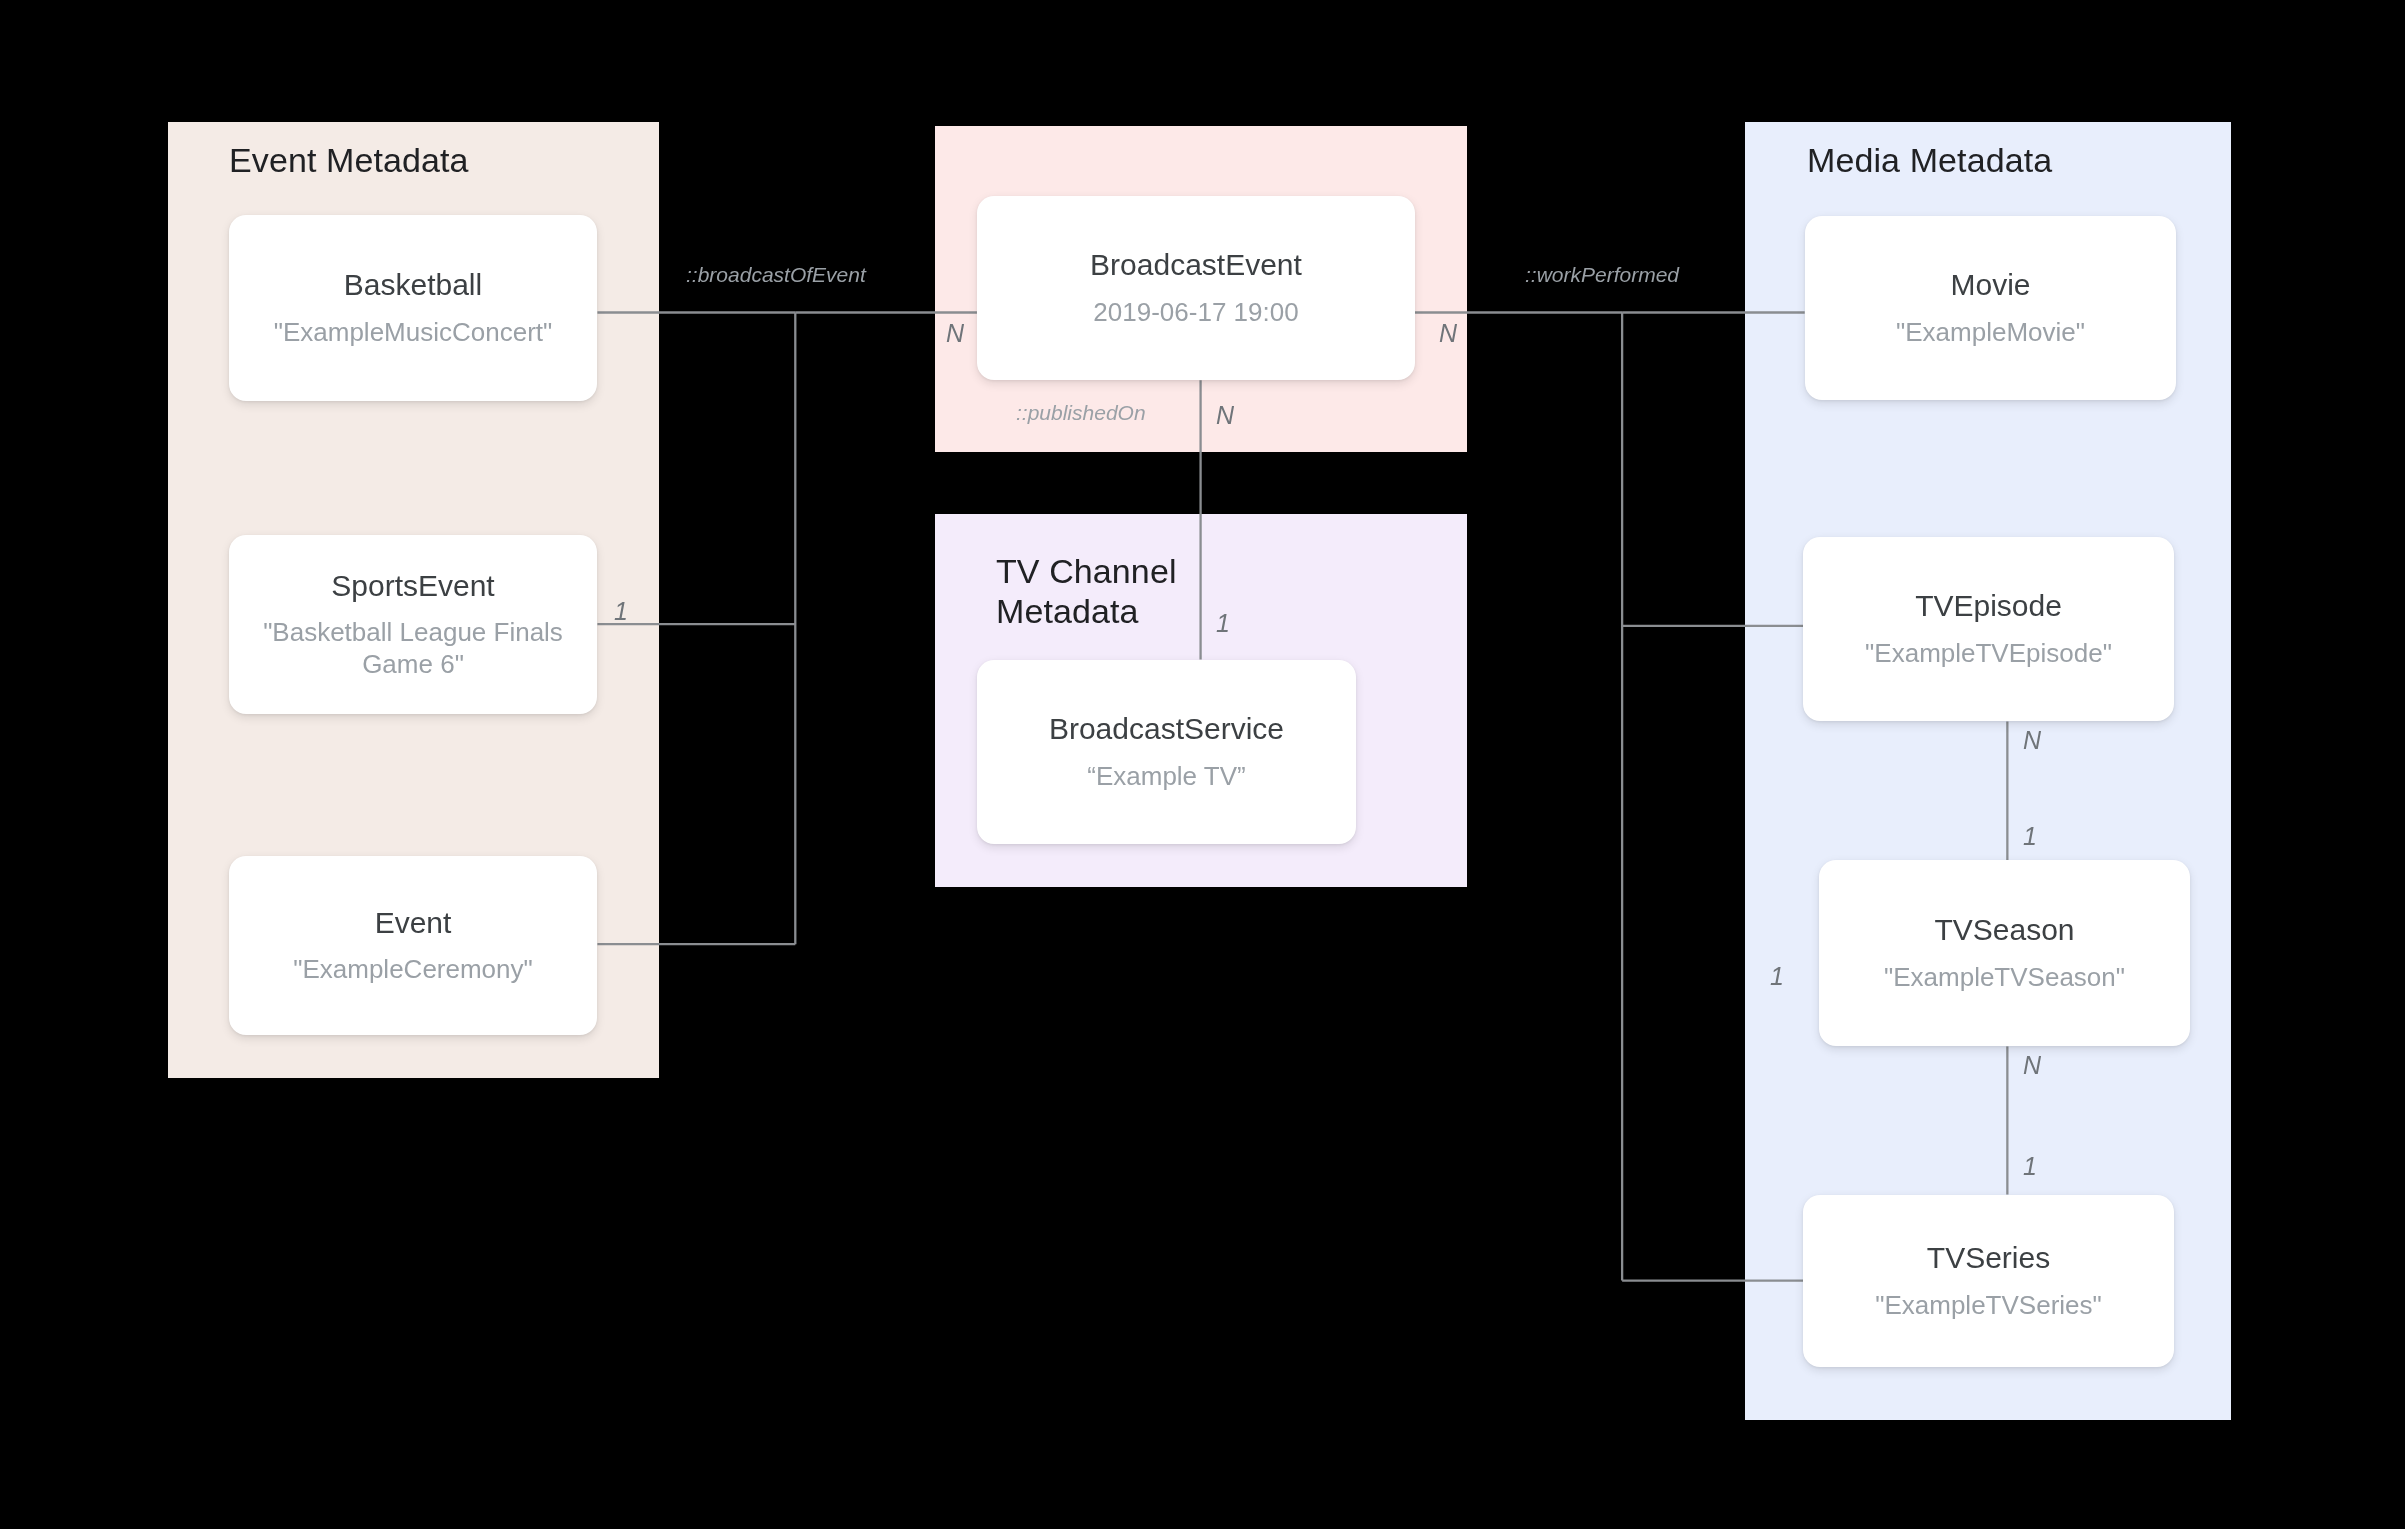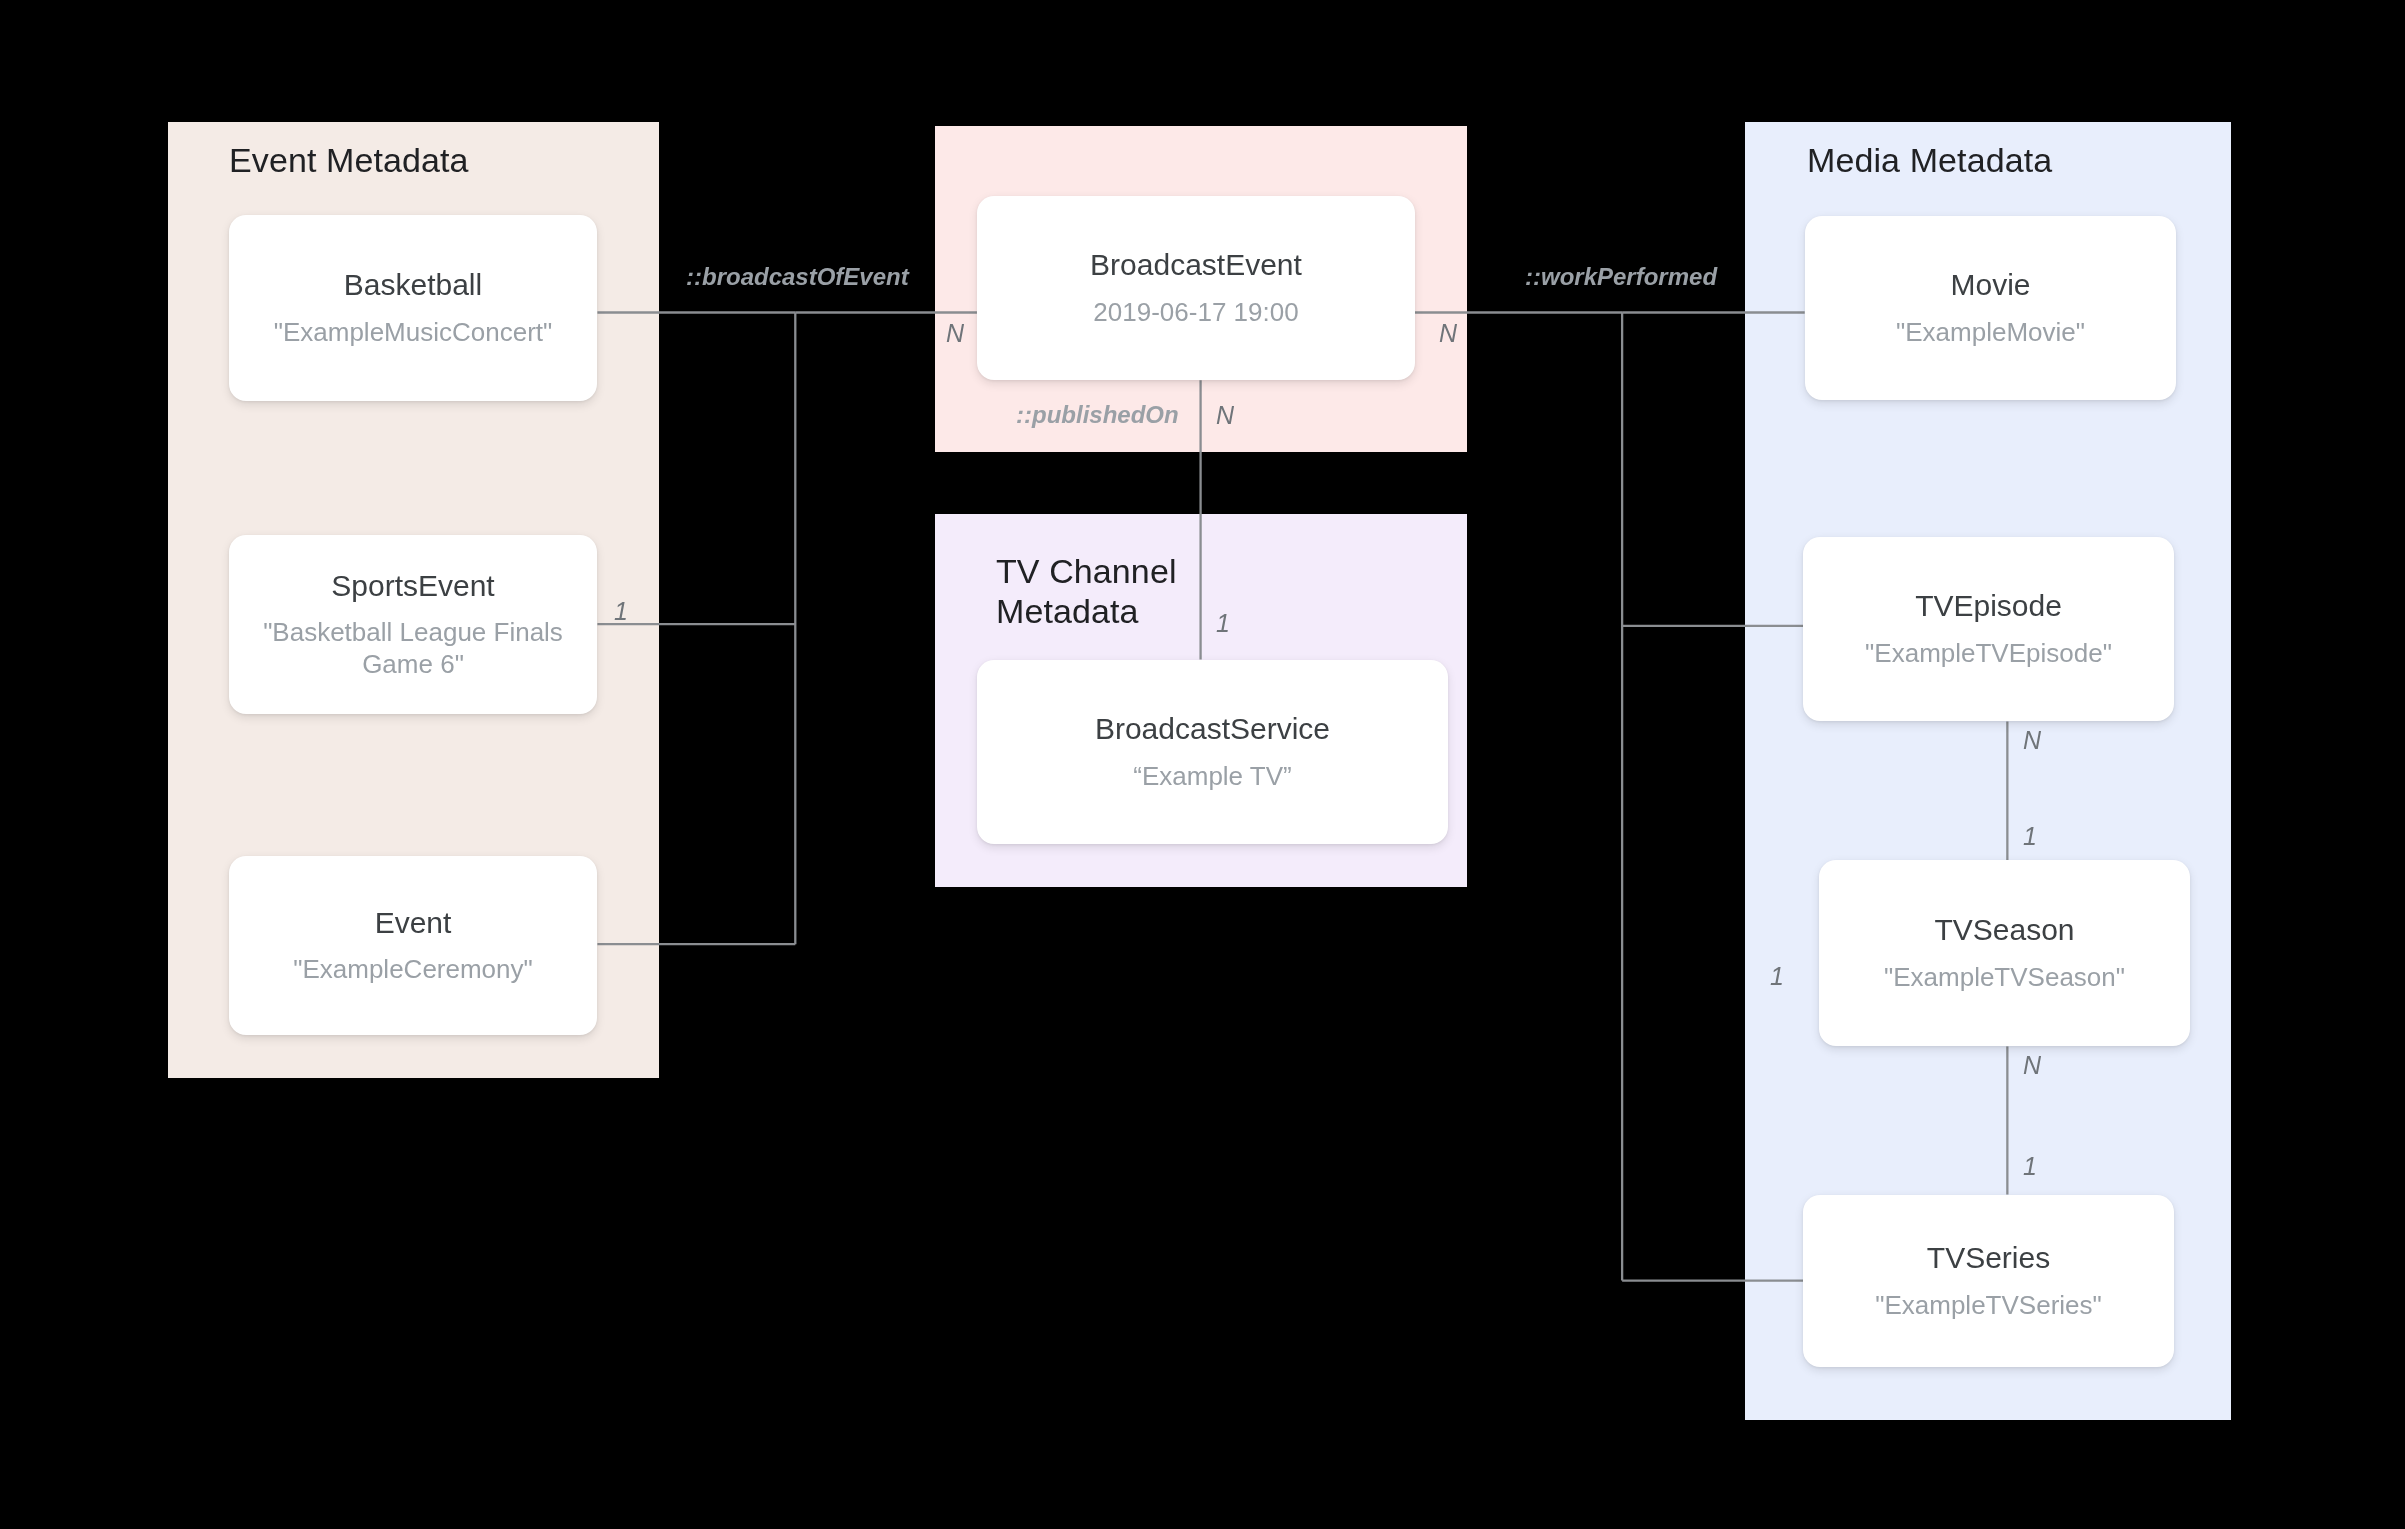--- a/index.html
+++ b/index.html
@@ -62,23 +62,23 @@
     height: 1529px;
     pointer-events: none;
   }
   .edge-line {
     stroke: #8a8d91;
     stroke-width: 2.4;
     fill: none;
   }
   .rel-label {
     position: absolute;
-    font-size: 24px;
+    font-size: 21px;
     font-style: italic;
-    font-weight: bold;
+    font-weight: normal;
     color: #9aa0a6;
     white-space: nowrap;
   }
   .card-label {
     position: absolute;
     font-size: 25px;
     font-style: italic;
     color: #6f7479;
     white-space: nowrap;
   }
@@ -138,21 +138,21 @@
   <div class="card" style="left:229px; top:856px; width:368px; height:179px;">
     <div class="card-title">Event</div>
     <div class="card-sub">"ExampleCeremony"</div>
   </div>
 
   <div class="card" style="left:977px; top:196px; width:438px; height:184px;">
     <div class="card-title">BroadcastEvent</div>
     <div class="card-sub">2019-06-17 19:00</div>
   </div>
 
-  <div class="card" style="left:977px; top:660px; width:471px; height:184px;">
+  <div class="card" style="left:977px; top:660px; width:379px; height:184px;">
     <div class="card-title">BroadcastService</div>
     <div class="card-sub">“Example TV”</div>
   </div>
 
   <div class="card" style="left:1805px; top:216px; width:371px; height:184px;">
     <div class="card-title">Movie</div>
     <div class="card-sub">"ExampleMovie"</div>
   </div>
 
   <div class="card" style="left:1803px; top:537px; width:371px; height:184px;">

